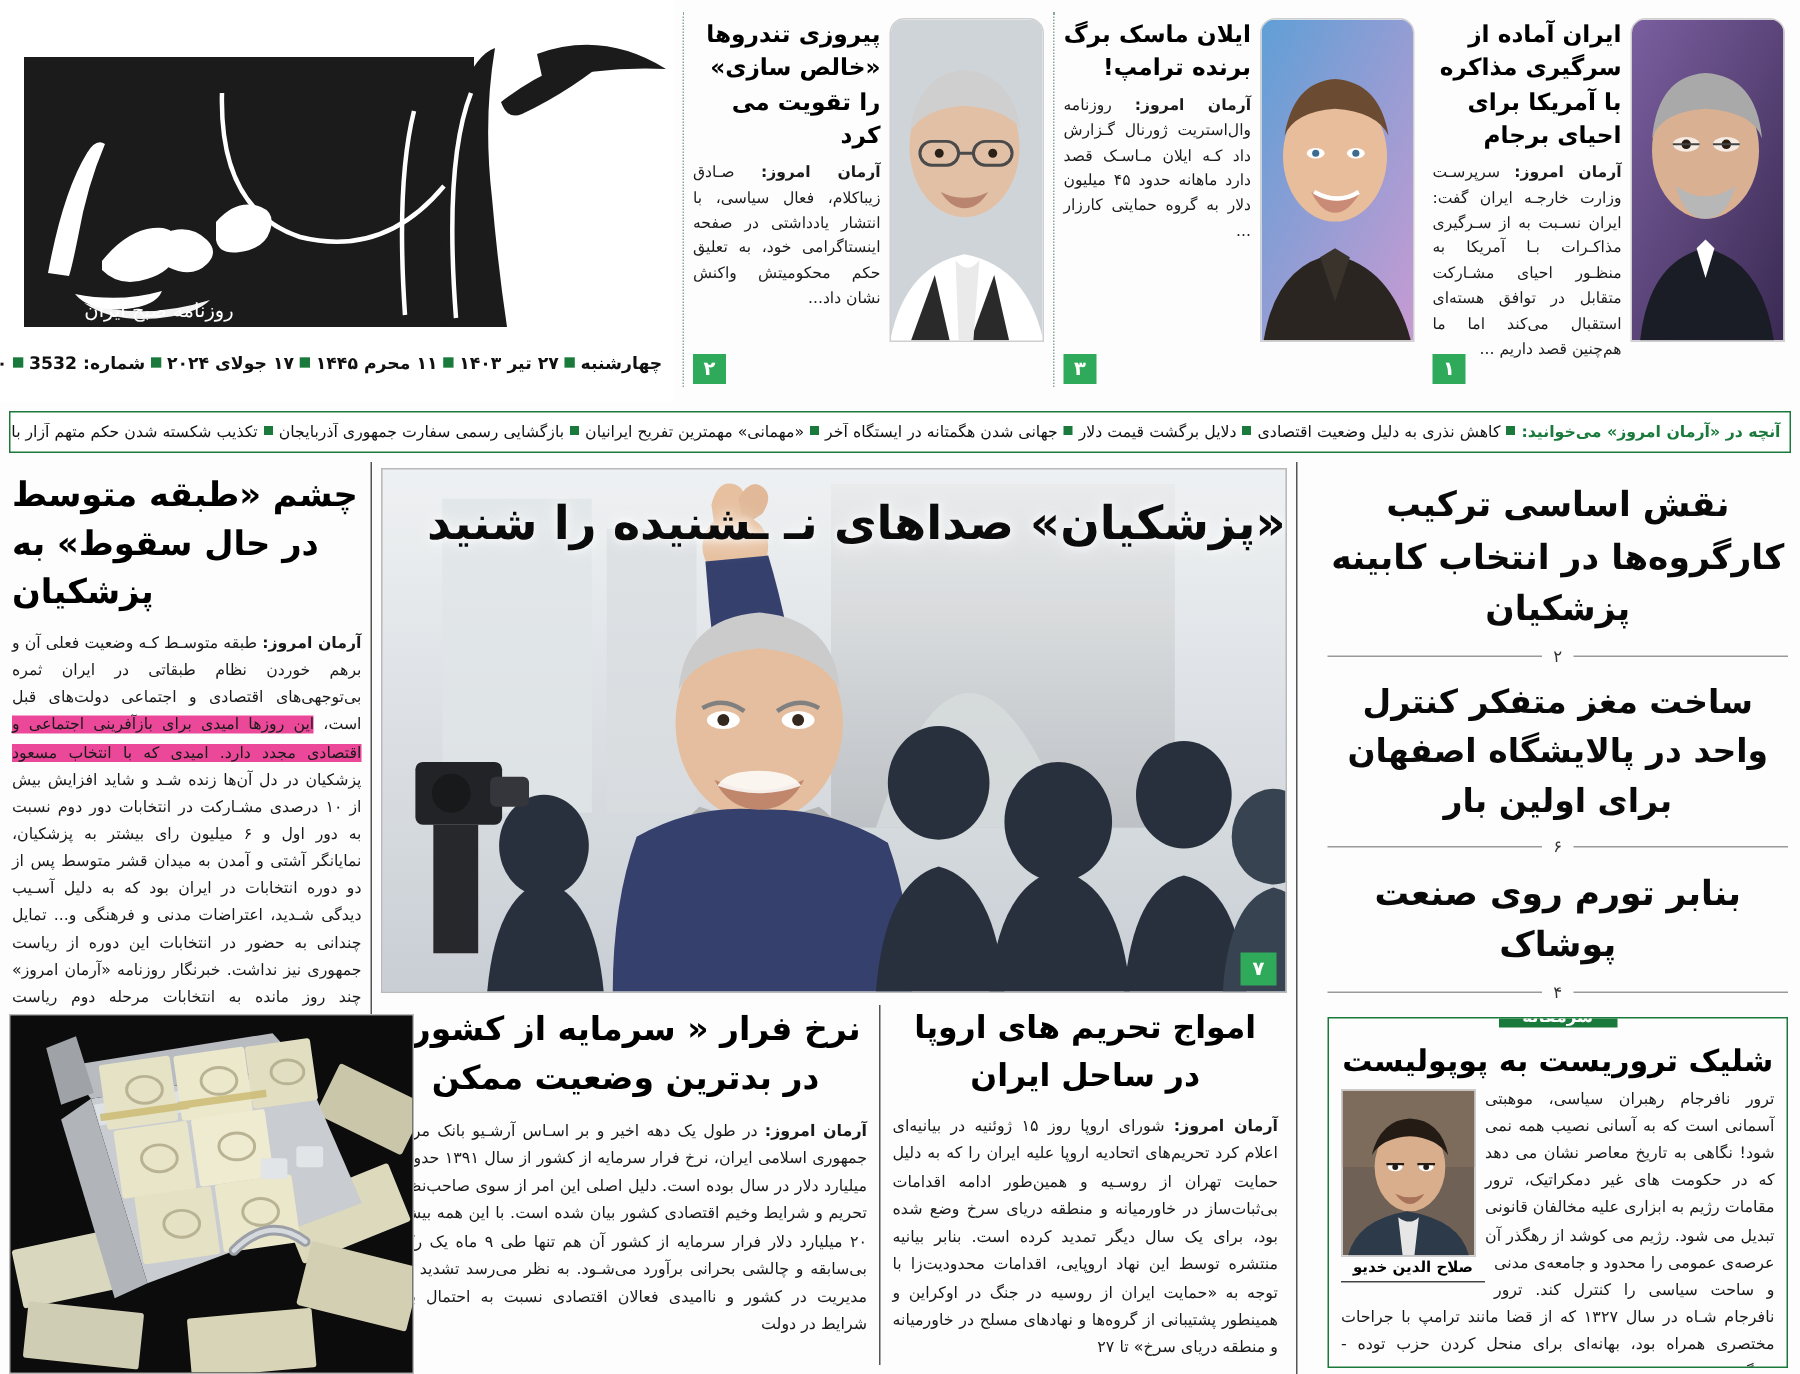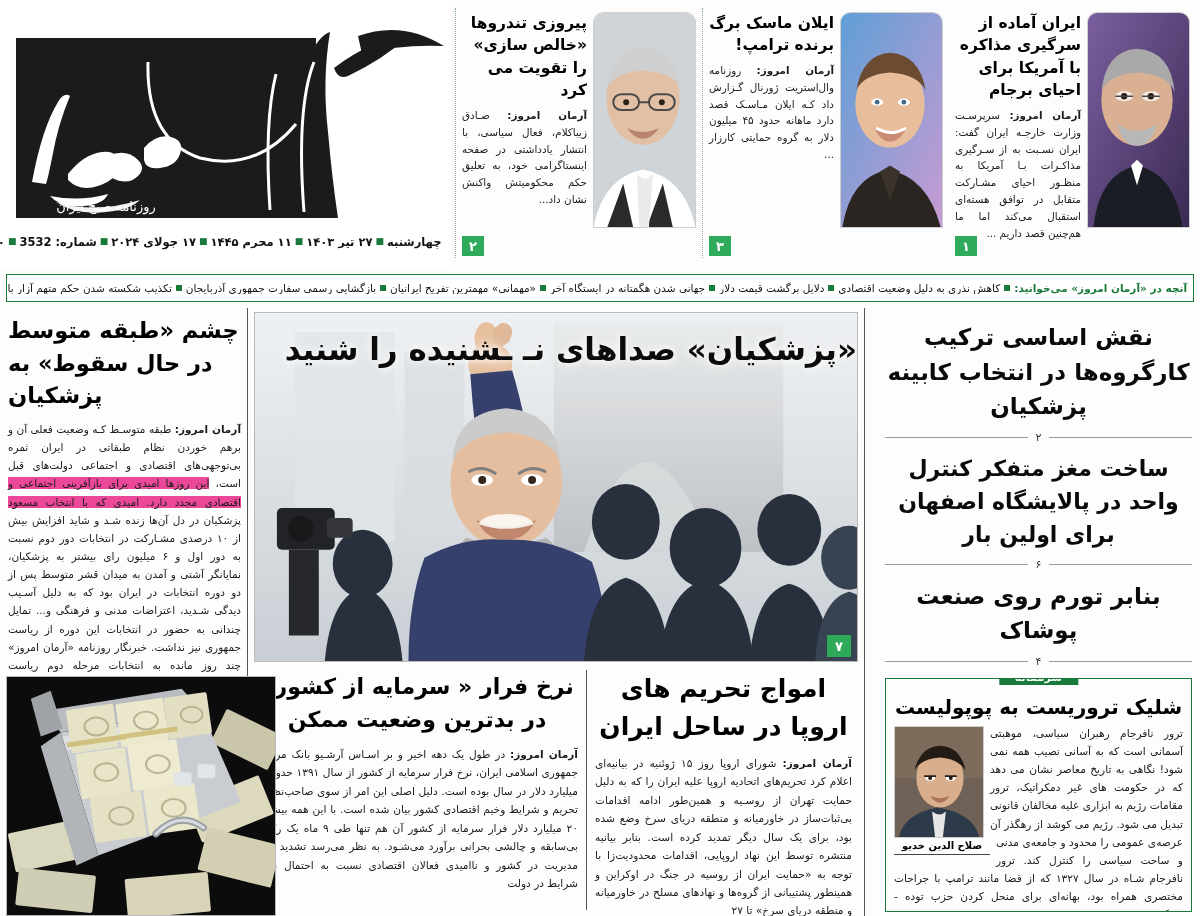--- a/index.html
+++ b/index.html
@@ -291,21 +291,21 @@
     width: 272px; flex: 0 0 272px;
     padding: 0 6px 0 8px;
     border-left: 1.5px solid #555;
   }
   .cb-left {
     flex: 1 1 auto;
     padding: 0 8px 0 2px;
     display: flex; flex-direction: row; gap: 6px;
   }
   .art-title {
-    font-size: 25px;
+    font-size: 21px;
     font-weight: bold;
     line-height: 1.5;
     text-align: center;
     color: #000;
     direction: rtl;
   }
   .art-title.lg { font-size: 22px; }
   .art-text {
     margin-top: 9px;
     font-size: 10.6px;

